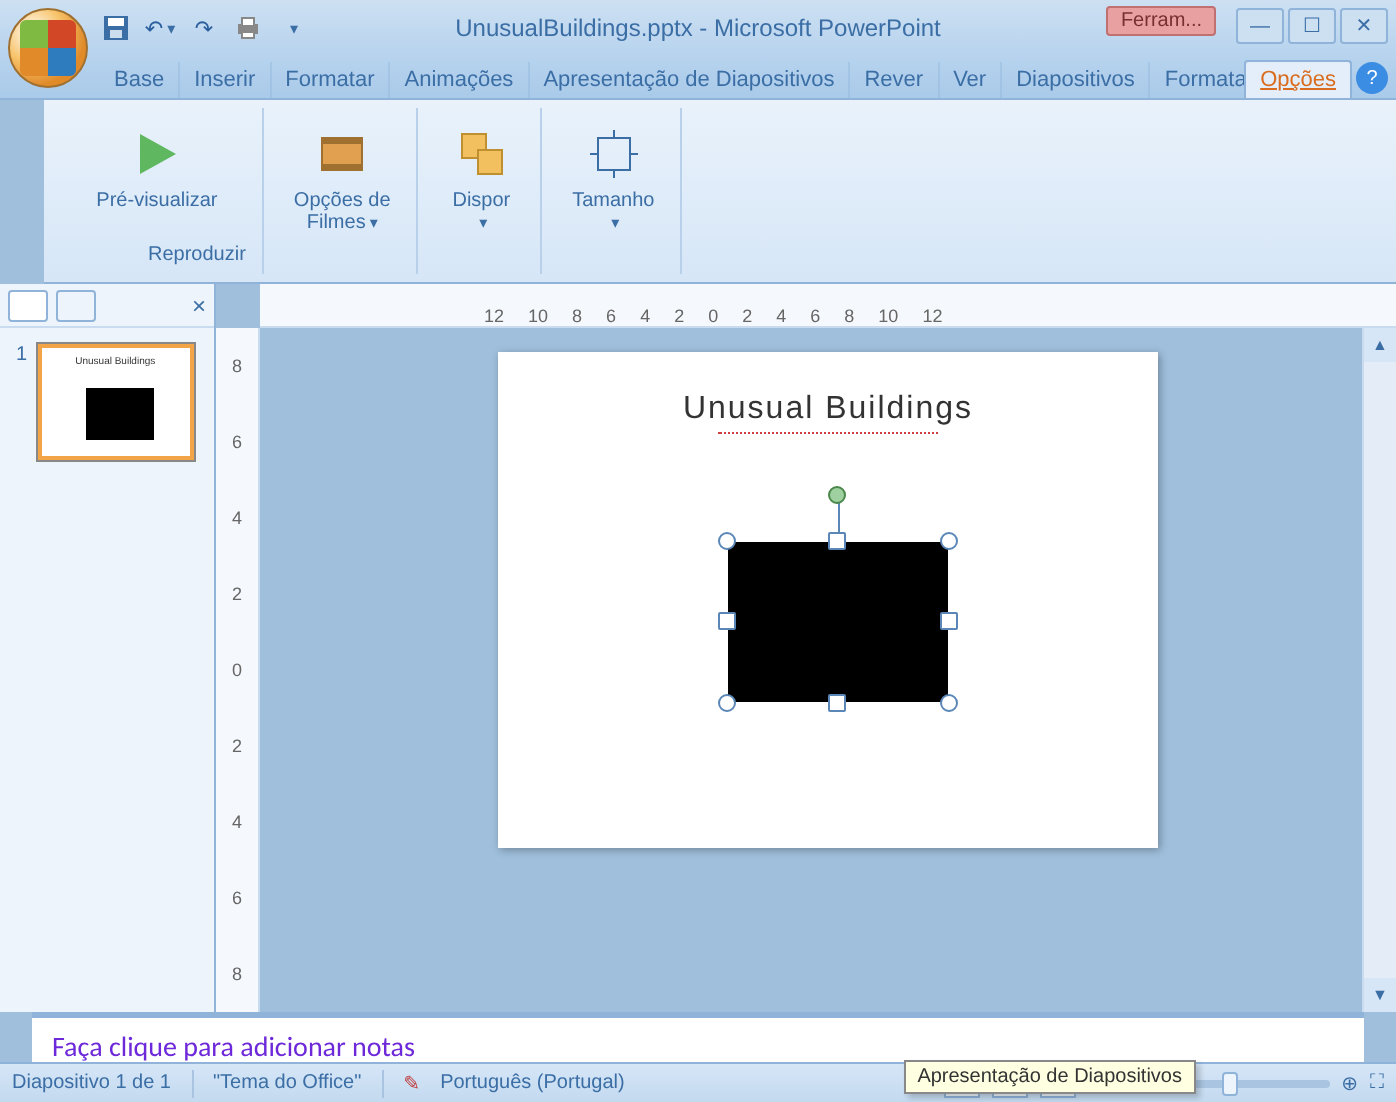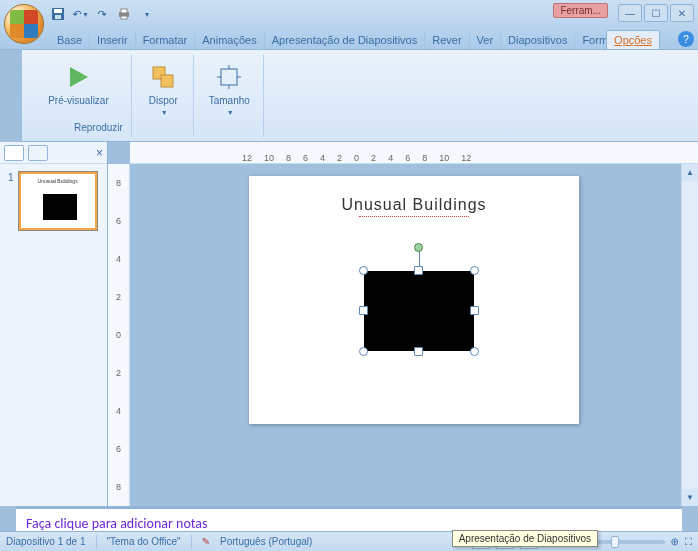--- a/index.html
+++ b/index.html
@@ -13,21 +13,21 @@
 .qat .ic { width: 16px; height: 16px; display:flex; align-items:center; justify-content:center; color:#2b5f9e; }
 .title-text { position:absolute; left:50%; transform:translateX(-50%); color:#3b6ea5; font-size:12px; }
 .winbtns { position:absolute; right:4px; top:4px; display:flex; gap:2px; }
 .winbtns div { width:24px; height:18px; background:#cde0f2; border:1px solid #8fb3d9; display:flex; align-items:center; justify-content:center; color:#3b6ea5; font-size:10px; border-radius:2px;}
 .context-tab { position:absolute; right:90px; top:3px; background:#e8a0a0; border:1px solid #c07070; padding:1px 6px; font-size:10px; color:#7a3030; border-radius:2px;}
 
 
 .tabs { height: 22px; background: linear-gradient(#b7d3ee, #a9cae9); display:flex; align-items:flex-end; padding-left:50px; gap:0; border-bottom:1px solid #8fb3d9; position:relative;text-align:right;}
 .tab { padding: 3px 7px; color:#3b6ea5; font-size:11px; border-right:1px solid rgba(143,179,217,.4); cursor:pointer;}
 .tab.active { background:#e3eefa; color:#eb6b1c; border:1px solid #8fb3d9; border-bottom:none; border-radius:2px 2px 0 0;}
-.tab.options { position:absolute; right:38px; background:#e3eefa; border:1px solid #8fb3d9; border-bottom:none; color:#d96c1e;text-decoration:underline;}
+.tab.options { position:absolute; right:22px; background:#e3eefa; border:1px solid #8fb3d9; border-bottom:none; color:#d96c1e;text-decoration:underline;}
 .help-ic { position:absolute; right:4px; top:3px; width:16px; height:16px; border-radius:50%; background:#3b8de3; color:#fff; font-size:10px; display:flex; align-items:center; justify-content:center;}
 
 
 .ribbon { height: 92px; background: linear-gradient(#e9f2fb, #d6e6f7); border-bottom:1px solid #8fb3d9; display:flex; padding:4px; gap:2px;margin-left:22px;}
 .group { border-right:1px solid #b8d0e9; padding:4px 8px; display:flex; flex-direction:column; align-items:center; justify-content:space-between;}
 .group-body { display:flex; gap:6px; flex:1; align-items:flex-start;}
 .bigbtn { display:flex; flex-direction:column; align-items:center; gap:2px; padding:2px 4px; cursor:pointer; border:1px solid transparent; border-radius:3px;}
 .bigbtn .ic { width:32px; height:32px; display:flex; align-items:center; justify-content:center;}
 .bigbtn .lbl { font-size:10px; color:#3b6ea5; text-align:center; line-height:11px;}
 .group-title { font-size:10px; color:#3b6ea5; text-align:center; margin-top:2px;padding-left:40px;}
@@ -97,20 +97,21 @@
         <svg width="14" height="14" viewBox="0 0 14 14">
           <rect x="2" y="5" width="10" height="5" fill="#888"></rect>
           <rect x="4" y="2" width="6" height="4" fill="#fff" stroke="#888"></rect>
           <rect x="4" y="9" width="6" height="3" fill="#fff" stroke="#888"></rect>
         </svg>
       </div>
     <div class="ic">
         <span class="dd">▾</span>
       </div>
   </div>
+  <div class="title-text">UnusualBuildings.pptx - Microsoft PowerPoint</div>
   <div class="context-tab">Ferram...</div>
   <div class="winbtns">
     <div>—</div>
     <div>☐</div>
     <div>✕</div>
   </div>
 </div>
 
 <div class="tabs">
   <div class="tab">Base</div>
@@ -132,20 +133,36 @@
       <div class="bigbtn">
         <div class="ic">
             <svg width="28" height="28" viewBox="0 0 28 28">
               <polygon points="6,4 24,14 6,24" fill="#5fb75f"></polygon>
             </svg>
           </div>
         <div class="lbl">Pré-visualizar</div>
       </div>
     </div>
     <div class="group-title">Reproduzir</div>
+  </div>
+  <div class="group">
+    <div class="group-body">
+      <div class="bigbtn">
+        <div class="ic">
+            <svg width="28" height="28" viewBox="0 0 28 28">
+              <rect x="4" y="6" width="20" height="16" fill="#e0a050" stroke="#a07030"></rect>
+              <rect x="4" y="6" width="20" height="3" fill="#a07030"></rect>
+              <rect x="4" y="19" width="20" height="3" fill="#a07030"></rect>
+            </svg>
+          </div>
+        <div class="lbl"><span style="white-space:pre-line">Opções de
+Filmes</span><span class="dd">▾</span></div>
+      </div>
+    </div>
+    <div class="group-title">&nbsp;</div>
   </div>
   <div class="group">
     <div class="group-body">
       <div class="bigbtn">
         <div class="ic">
             <svg width="28" height="28" viewBox="0 0 28 28">
               <rect x="4" y="4" width="12" height="12" fill="#f3c060" stroke="#c09030"></rect>
               <rect x="12" y="12" width="12" height="12" fill="#f3c060" stroke="#c09030"></rect>
             </svg>
           </div>

